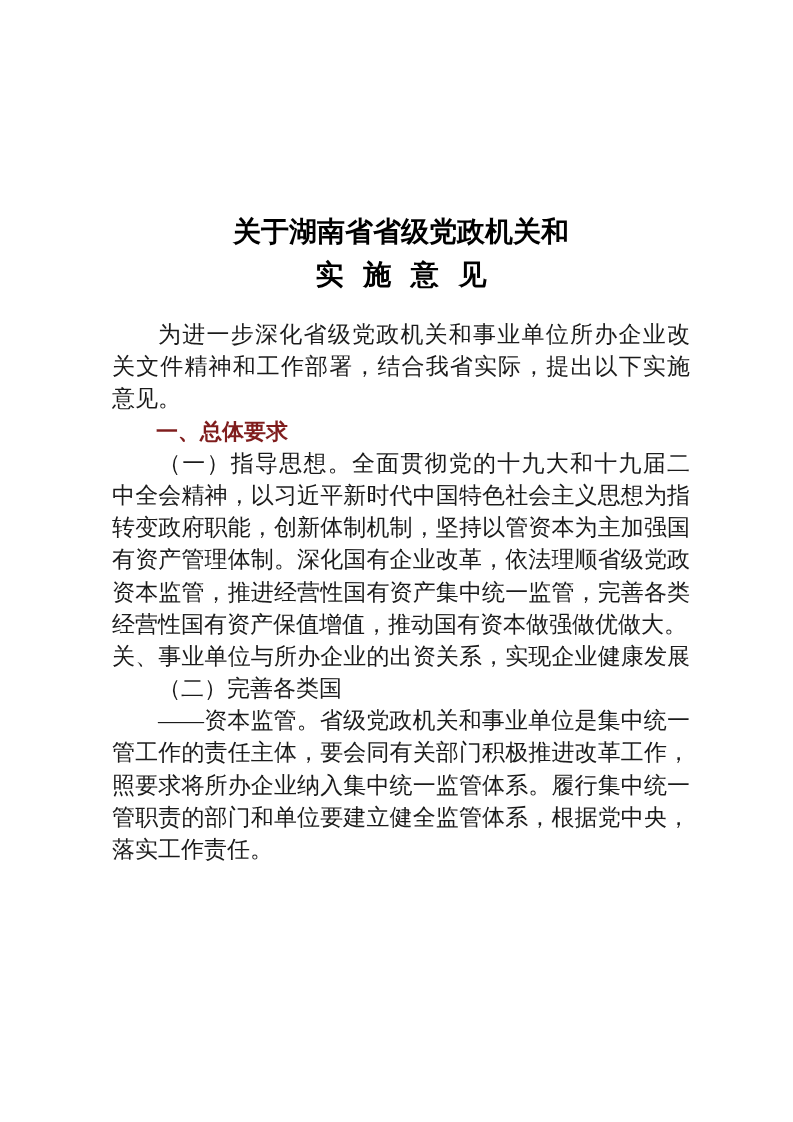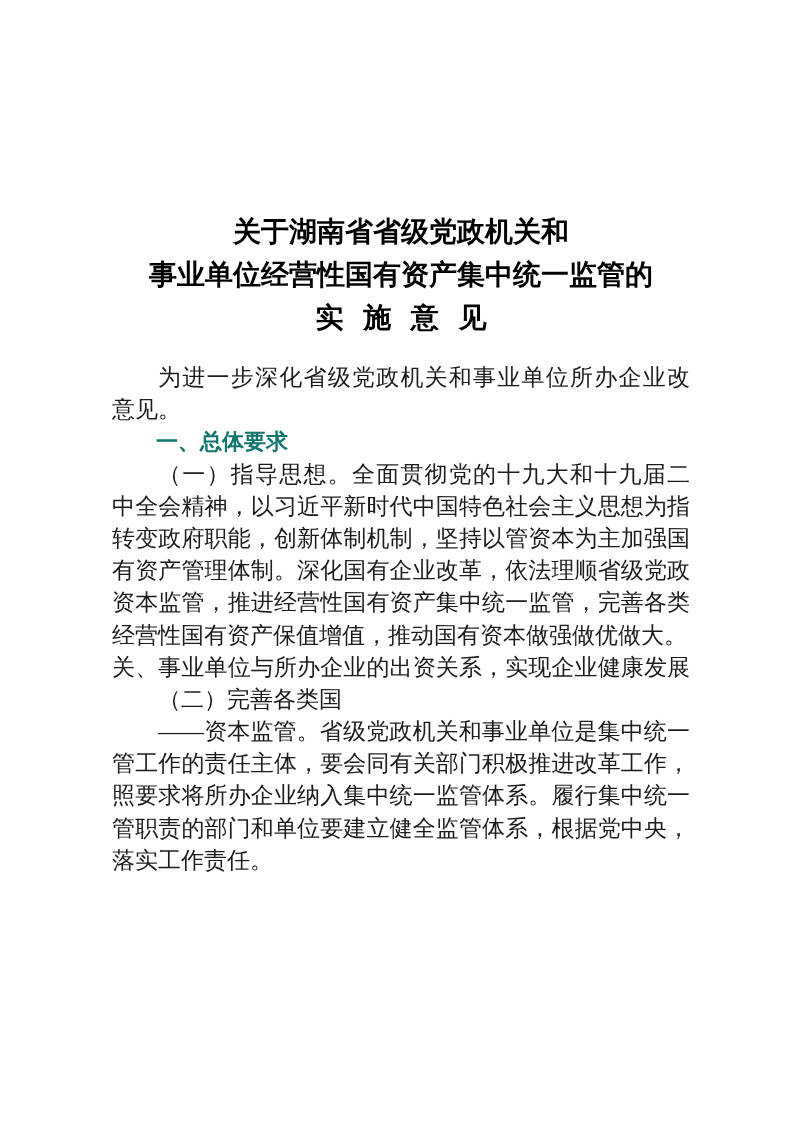--- a/index.html
+++ b/index.html
@@ -52,21 +52,21 @@
   .b-stretch {
     text-align-last: justify;
   }
   .b-indent {
     text-indent: 2em;
   }
   .b-h1 {
     font-family: "Liberation Sans", "DejaVu Sans", sans-serif;
     font-weight: bold;
     font-size: 22px;
-    color: #0f766e;
+    color: #7f1d1d;
   }
   
   .footer {
     position: absolute;
     left: 112px;
     top: 980px;
     font-size: 19px;
     line-height: 24px;
     color: #222222;
   }
@@ -81,26 +81,26 @@
   }
 </style>
 </head>
 <body>
 
 <div class="page">
   <div class="content">
 
     <div class="title-block">
       <div class="t-line">关于湖南省省级党政机关和</div>
-      <div class="t-line">事业单位经营性国有资产集中统一监管的</div>
       <div class="t-line t-spaced">实施意见</div>
     </div>
 
     <div class="body">
       <div class="b-line b-indent">为进一步深化省级党政机关和事业单位所办企业改革，</div>
+      <div class="b-line b-stretch">关文件精神和工作部署，结合我省实际，提出以下实施</div>
       <div class="b-line">意见。</div>
       <div class="b-line b-indent b-h1">一、总体要求</div>
       <div class="b-line b-indent b-stretch">（一）指导思想。全面贯彻党的十九大和十九届二中、三</div>
       <div class="b-line b-stretch">中全会精神，以习近平新时代中国特色社会主义思想为指导，</div>
       <div class="b-line b-stretch">转变政府职能，创新体制机制，坚持以管资本为主加强国有</div>
       <div class="b-line b-stretch">有资产管理体制。深化国有企业改革，依法理顺省级党政机</div>
       <div class="b-line b-stretch">资本监管，推进经营性国有资产集中统一监管，完善各类国</div>
       <div class="b-line">经营性国有资产保值增值，推动国有资本做强做优做大。</div>
       <div class="b-line b-stretch">关、事业单位与所办企业的出资关系，实现企业健康发展和</div>
       <div class="b-line b-indent">（二）完善各类国</div>

